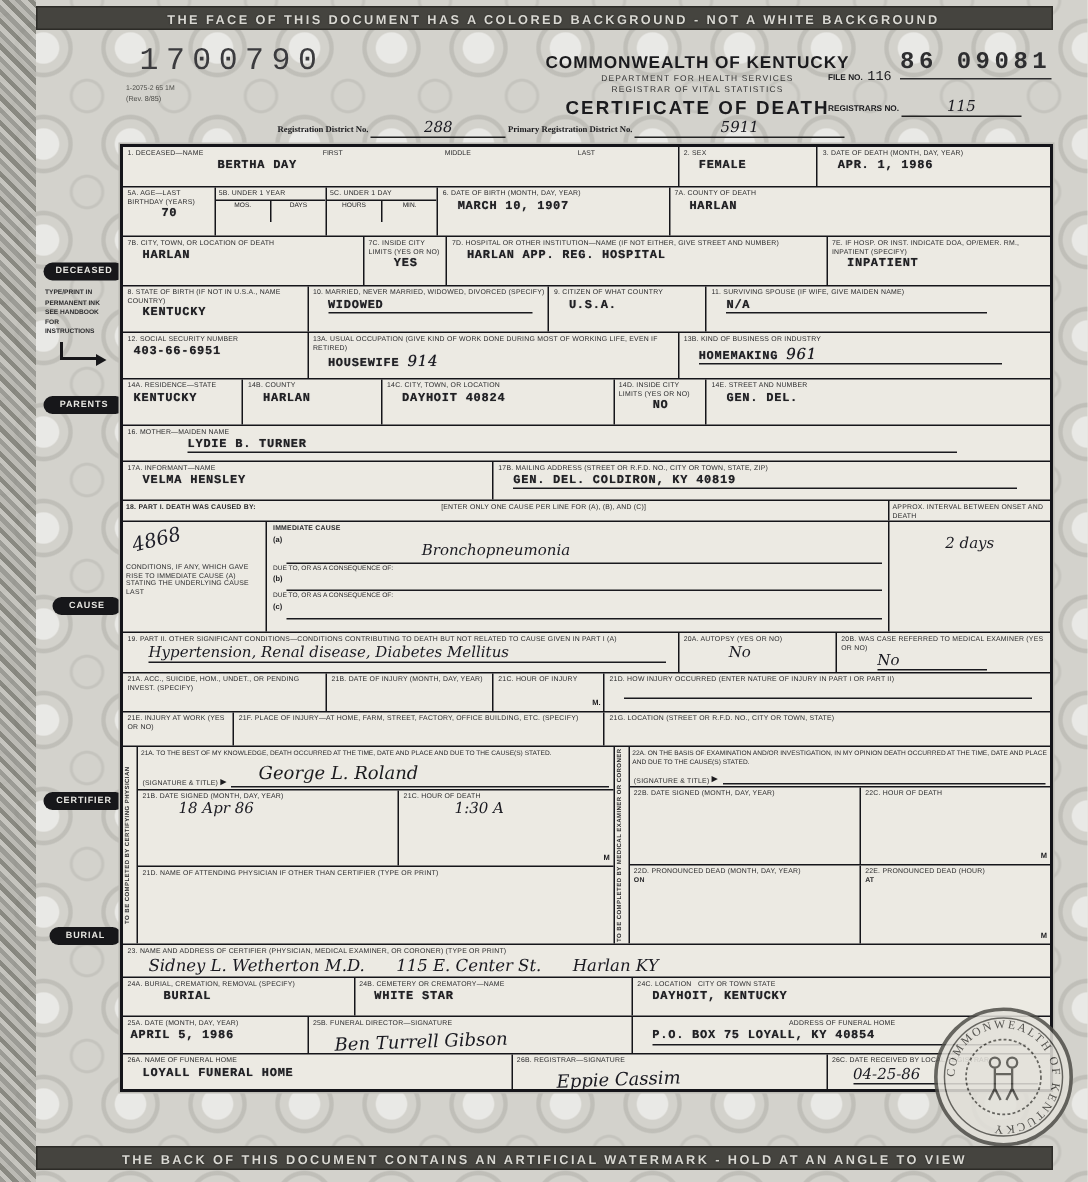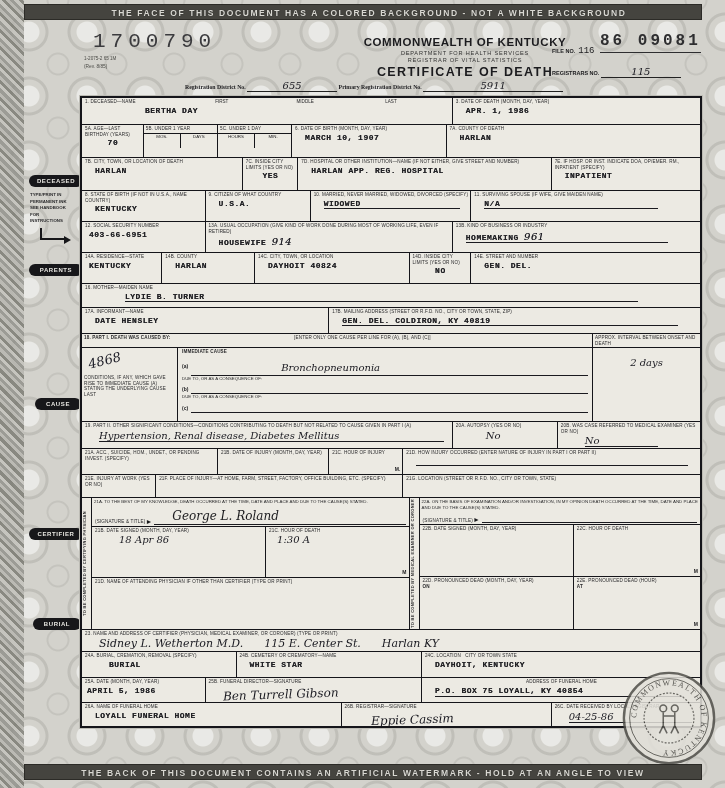--- a/index.html
+++ b/index.html
@@ -76,21 +76,21 @@
   .innersplit > span { flex:1; border-right: 1px solid #15151a; font: 4.4px/1.3 "Liberation Sans", sans-serif; text-align:center; min-height: 14px; }
   .innersplit > span:last-child { border-right: none; }
   .vside { writing-mode: vertical-rl; transform: rotate(180deg); font: bold 4px "Liberation Sans", sans-serif; text-align:center; border-left: 1px solid #15151a; padding: 1px 0; width: 10px; letter-spacing:.3px; color:#2a2a2c; flex: 0 0 10px; }
   .sigline { border-bottom: 1px solid #1a1a1f; }
   .tinym { font: bold 5px "Liberation Sans", sans-serif; position: absolute; right: 2px; bottom: 2px; }
   .causebody { display: flex; }
   .c-left { flex: 0 0 96px; border-right: 1px solid #15151a; padding: 1px 2px; }
   .c-mid { flex: 1; padding: 1px 4px; }
   .c-right { flex: 0 0 108px; border-left: 1px solid #15151a; padding: 1px 3px; }
   .dueto { font: 4.4px/1.1 "Liberation Sans", sans-serif; text-transform: uppercase; color:#2a2a2c; margin-top: 1px; }
-  .cline { display: flex; align-items: center; margin-top: 2px; }
+  .cline { display: flex; align-items: flex-start; margin-top: 2px; }
   .cline .pfx { font: bold 5px "Liberation Sans", sans-serif; margin-right: 3px; }
   .cline .fill { flex: 1; border-bottom: 1px solid #1a1a1f; min-height: 11px; }
   .codehand { font: italic 13px "DejaVu Serif", serif; transform: rotate(-14deg); display:inline-block; margin: 4px 0 0 4px; color:#20202a; }
 
   
   .seal { position: absolute; right: 8px; bottom: 22px; width: 96px; height: 96px; opacity: .85; }
 
   .half { display: flex; flex: 1; }
   .halfbody { flex: 1; display: flex; flex-direction: column; }
   .stmt { font: 4.4px/1.25 "Liberation Sans", sans-serif; text-transform: uppercase; color: #2a2a2c; padding: 1px 2px; }
@@ -120,21 +120,21 @@
 <div class="filebox">
   <span>FILE NO.</span><span class="no">116</span>
 </div>
 <div class="stamp">86 09081</div>
 <div class="regline">
   <span>REGISTRARS NO.</span>
   <span class="u hand">115</span>
 </div>
 <div class="districts">
   <span>Registration District No.</span>
-  <span class="u hand" style="width:90px">655</span>
+  <span class="u hand" style="width:90px">288</span>
   <span>Primary Registration District No.</span>
   <span class="u hand" style="width:140px">5911</span>
 </div>
 
 <div class="pill" style="top:175px">DECEASED</div>
 <div class="mnote">
   <div>TYPE/PRINT IN</div>
   <div>PERMANENT INK</div>
   <div>SEE HANDBOOK</div>
   <div>FOR</div>
@@ -149,20 +149,24 @@
 <div class="form">
 
   <div class="row" style="min-height:27px">
     <div class="cell" style="flex:0 0 60%">
       <span class="lbl">1. DECEASED—NAME</span>
       <span class="subhead" style="left:36%">FIRST</span>
       <span class="subhead" style="left:58%">MIDDLE</span>
       <span class="subhead" style="left:82%">LAST</span>
       <span class="val" style="margin-left:60px">BERTHA DAY</span>
     </div>
+    <div class="cell" style="flex:0 0 15%">
+      <span class="lbl">2. SEX</span>
+      <span class="val">FEMALE</span>
+    </div>
     <div class="cell" style="flex:1">
       <span class="lbl">3. DATE OF DEATH (MONTH, DAY, YEAR)</span>
       <span class="val">APR. 1, 1986</span>
     </div>
   </div>
 
   <div class="row" style="min-height:33px">
     <div class="cell" style="flex:0 0 10%">
       <span class="lbl">5a. AGE—LAST BIRTHDAY (YEARS)</span>
       <span class="val ctr">70</span>
@@ -208,27 +212,27 @@
       <span class="lbl">7e. IF HOSP. OR INST. INDICATE DOA, OP/EMER. RM., INPATIENT (SPECIFY)</span>
       <span class="val">INPATIENT</span>
     </div>
   </div>
 
   <div class="row" style="min-height:31px">
     <div class="cell" style="flex:0 0 20%">
       <span class="lbl">8. STATE OF BIRTH (IF NOT IN U.S.A., NAME COUNTRY)</span>
       <span class="val">KENTUCKY</span>
     </div>
+    <div class="cell" style="flex:0 0 26%">
+      <span class="lbl">10. MARRIED, NEVER MARRIED, WIDOWED, DIVORCED (SPECIFY)</span>
+      <span class="val sigline" style="margin-right:8px">WIDOWED</span>
+    </div>
     <div class="cell" style="flex:0 0 17%">
       <span class="lbl">9. CITIZEN OF WHAT COUNTRY</span>
       <span class="val">U.S.A.</span>
-    </div>
-    <div class="cell" style="flex:0 0 26%">
-      <span class="lbl">10. MARRIED, NEVER MARRIED, WIDOWED, DIVORCED (SPECIFY)</span>
-      <span class="val sigline" style="margin-right:8px">WIDOWED</span>
     </div>
     <div class="cell" style="flex:1">
       <span class="lbl">11. SURVIVING SPOUSE (IF WIFE, GIVE MAIDEN NAME)</span>
       <span class="val sigline" style="margin-right:40px">N/A</span>
     </div>
   </div>
 
   <div class="row" style="min-height:31px">
     <div class="cell" style="flex:0 0 20%">
       <span class="lbl">12. SOCIAL SECURITY NUMBER</span>
@@ -270,21 +274,21 @@
   <div class="row" style="min-height:24px">
     <div class="cell" style="flex:1">
       <span class="lbl">16. MOTHER—MAIDEN NAME</span>
       <span class="val sigline" style="margin-left:40px;margin-right:60px">LYDIE B. TURNER</span>
     </div>
   </div>
 
   <div class="row" style="min-height:26px">
     <div class="cell" style="flex:0 0 40%">
       <span class="lbl">17a. INFORMANT—NAME</span>
-      <span class="val">DATE HENSLEY</span>
+      <span class="val">VELMA HENSLEY</span>
     </div>
     <div class="cell" style="flex:1">
       <span class="lbl">17b. MAILING ADDRESS (STREET OR R.F.D. NO., CITY OR TOWN, STATE, ZIP)</span>
       <span class="val sigline" style="margin-right:20px">GEN. DEL. COLDIRON, KY 40819</span>
     </div>
   </div>
 
   <div class="row" style="min-height:88px;flex-direction:column">
     <div style="display:flex;border-bottom:1px solid #15151a">
       <span class="lbl" style="flex:0 0 34%;font-weight:bold;padding:1px 2px">18. PART I. DEATH WAS CAUSED BY:</span>
@@ -374,21 +378,21 @@
           <span class="arrowhead">►</span>
           <span class="fill"><span class="handsig">George L. Roland</span></span>
         </div>
         <div class="minirow">
           <div class="cell" style="flex:0 0 55%">
             <span class="lbl">21b. DATE SIGNED (MONTH, DAY, YEAR)</span>
             <span class="hand hv" style="margin-left:24px">18 Apr 86</span>
           </div>
           <div class="cell" style="flex:1">
             <span class="lbl">21c. HOUR OF DEATH</span>
-            <span class="hand hv" style="margin-left:8px">1:30 A</span>
+            <span class="hand hv" style="margin-left:34px">1:30 A</span>
             <span class="tinym">M</span>
           </div>
         </div>
         <div class="minirow">
           <div class="cell" style="flex:1">
             <span class="lbl">21d. NAME OF ATTENDING PHYSICIAN IF OTHER THAN CERTIFIER (TYPE OR PRINT)</span>
           </div>
         </div>
       </div>
     </div>

